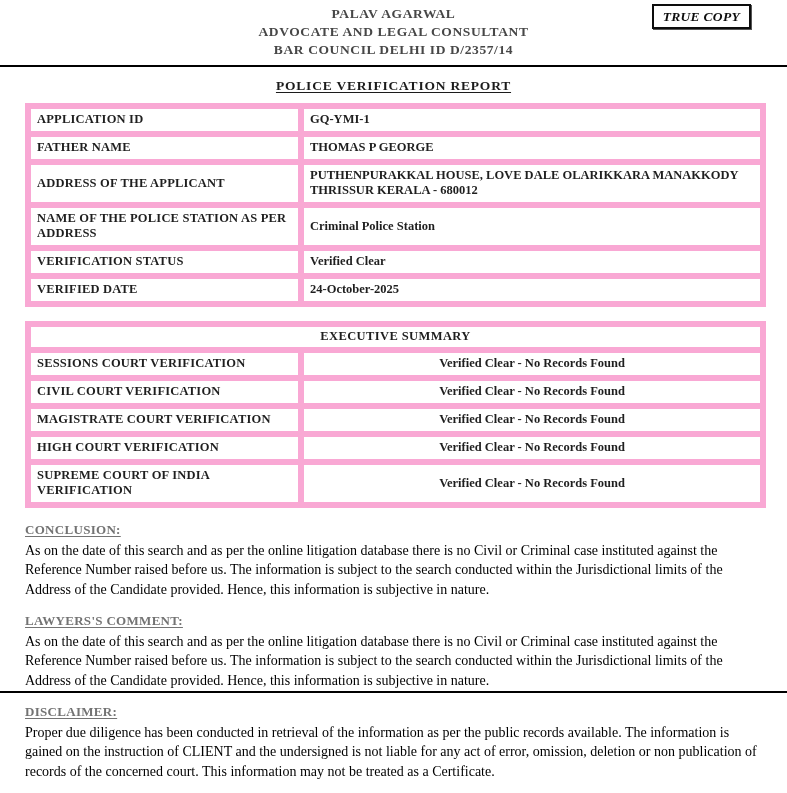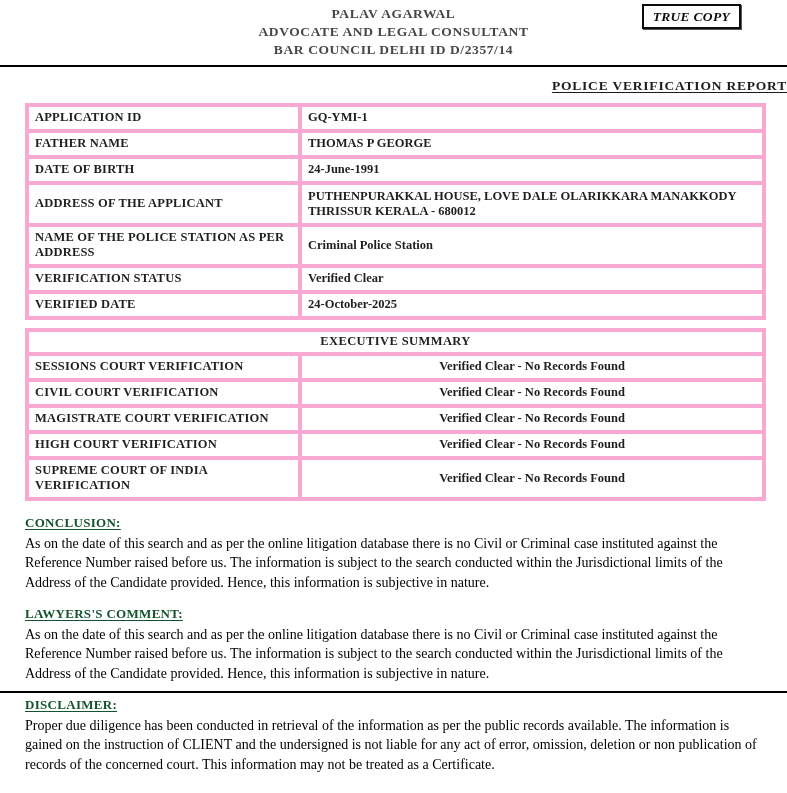--- a/index.html
+++ b/index.html
@@ -12,57 +12,57 @@
   }
   .page { position:relative; width:787px; height:696px;border-radius:23px; }
 
   
   .letterhead { text-align:center; padding-top:5px; }
   .lh-line {
     font-weight:bold; font-size:13.5px; line-height:18px;
     letter-spacing:0.6px; color:#474747;
   }
   .stamp {
-    position:absolute; top:4px; right:46px;
+    position:absolute; top:4px; right:36px;
     border:2px solid #0d0d0d; background:#fff;
     padding:1px 9px 2px; box-shadow:1px 1px 0 #555;
   }
   .stamp span { font-style:italic; font-weight:bold; font-size:13.5px; color:#0d0d0d; letter-spacing:0.3px; }
 
   .rule-top { border:none; border-top:2.5px solid #000; margin-top:6px; }
   .rule-bottom { border:none; border-top:2px solid #000; position:absolute; left:0; right:0; bottom:3px; }
 
   .report-title {
-    text-align:right; font-weight:bold; font-size:13.5px;
+    text-align:center; font-weight:bold; font-size:13.5px;
     letter-spacing:0.8px; color:#1c1c1c;
     text-decoration:underline; text-underline-offset:2px;
     margin-top:11px;
   }
 
   
   table { border-collapse:collapse; width:741px; margin:0 0 0 25px; table-layout:fixed; }
   .details-table { margin-top:9px; }
-  .summary-table { margin-top:8px; }
-  td, th { border:4px solid #f9a8d4; vertical-align:middle; }
+  .summary-table { margin-top:14px; }
+  td, th { border:6px solid #f9a8d4; vertical-align:middle; }
   td { padding:3px 6px 4px; font-size:12.5px; color:#1f1f1f; }
   .col-label { width:273px; }
   td.lbl { font-weight:bold; letter-spacing:0.2px; }
   td.val { font-weight:bold; }
   .details-table tr { height:22px; }
   .summary-table th {
     font-weight:bold; font-size:12.5px; text-align:center;
     padding:2px 4px 3px; color:#1f1f1f; letter-spacing:0.4px; height:19px;
   }
   .summary-table td.val { text-align:center; }
   .summary-table tr { height:20px; }
 
   
   .section { margin:12px 25px 0; }
   .section-heading {
-    font-weight:bold; font-size:13px; color:#14532d; letter-spacing:0.3px;
+    font-weight:bold; font-size:13px; color:#737373; letter-spacing:0.3px;
     text-decoration:underline; text-underline-offset:2px;
     display:inline-block; margin-bottom:3px;text-align:center;
   }
   .section-body { font-size:14px; line-height:1.38; color:#000000; }
 
   .closing { margin:15px 0 0 80px; font-size:19px; color:#2e2e2e; }
 
   .signature-wrap { margin:6px 0 0 40px; height:52px; }
 </style>
 </head>
@@ -89,24 +89,20 @@
         <col>
       </colgroup>
     <tbody>
         <tr>
       <td class="lbl">APPLICATION ID</td>
       <td class="val">GQ-YMI-1</td>
     </tr>
     <tr>
       <td class="lbl">FATHER NAME</td>
       <td class="val">THOMAS P GEORGE</td>
-    </tr>
-    <tr>
-      <td class="lbl">DATE OF BIRTH</td>
-      <td class="val">24-June-1991</td>
     </tr>
     <tr style="height:42px;">
       <td class="lbl">ADDRESS OF THE APPLICANT</td>
       <td class="val">PUTHENPURAKKAL HOUSE, LOVE DALE OLARIKKARA MANAKKODY THRISSUR KERALA - 680012</td>
     </tr>
     <tr style="height:36px;">
       <td class="lbl">NAME OF THE POLICE STATION AS PER ADDRESS</td>
       <td class="val">Criminal Police Station</td>
     </tr>
     <tr>

